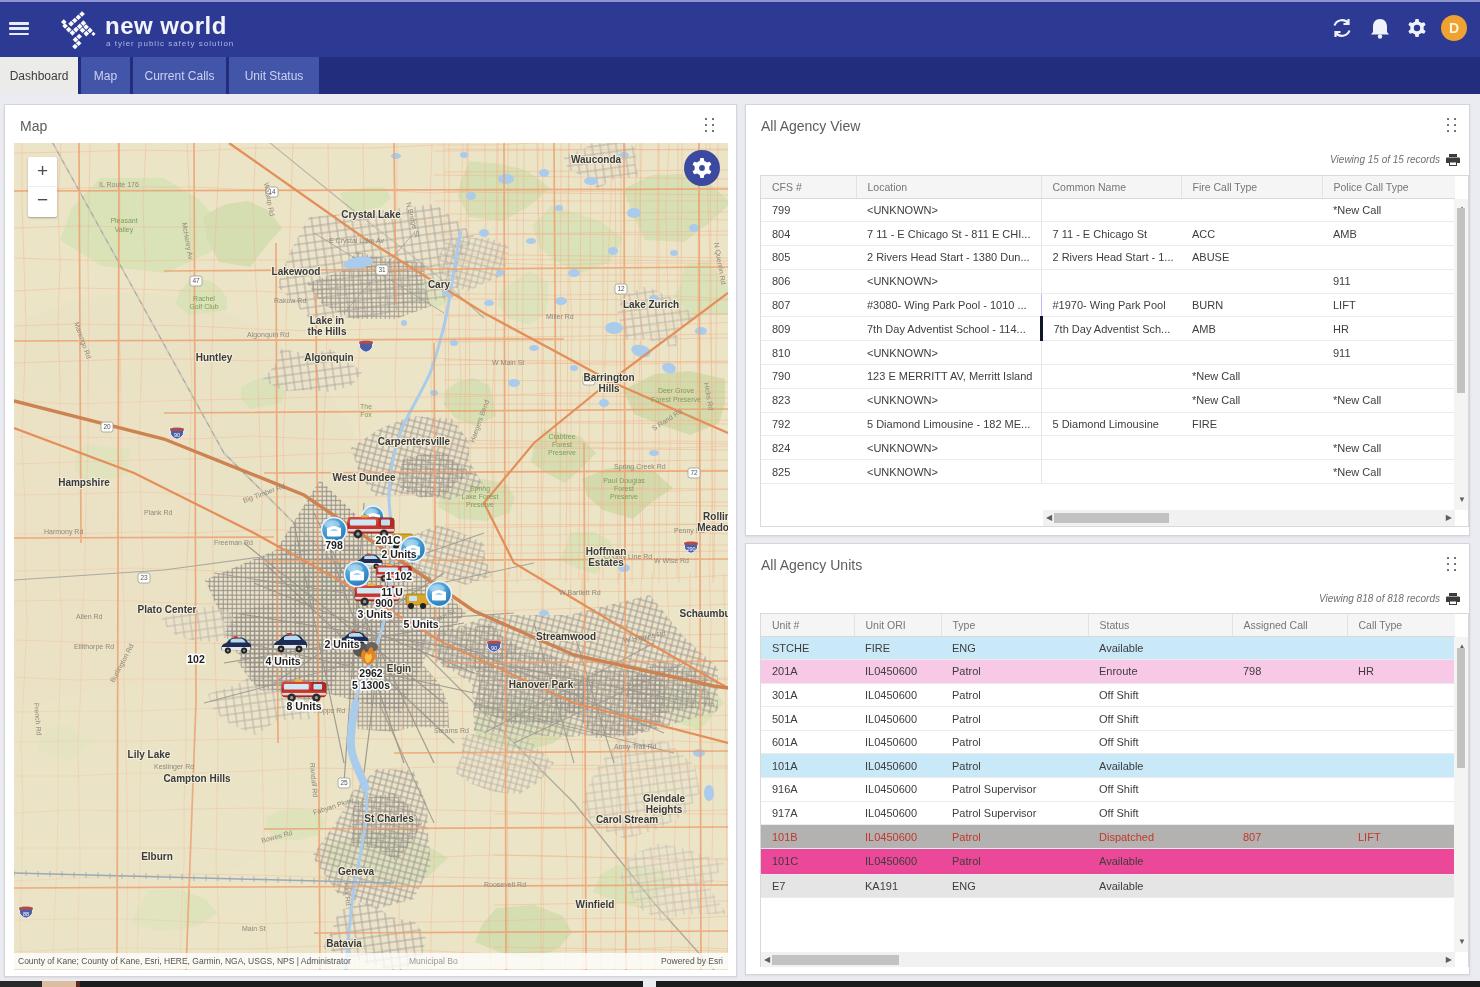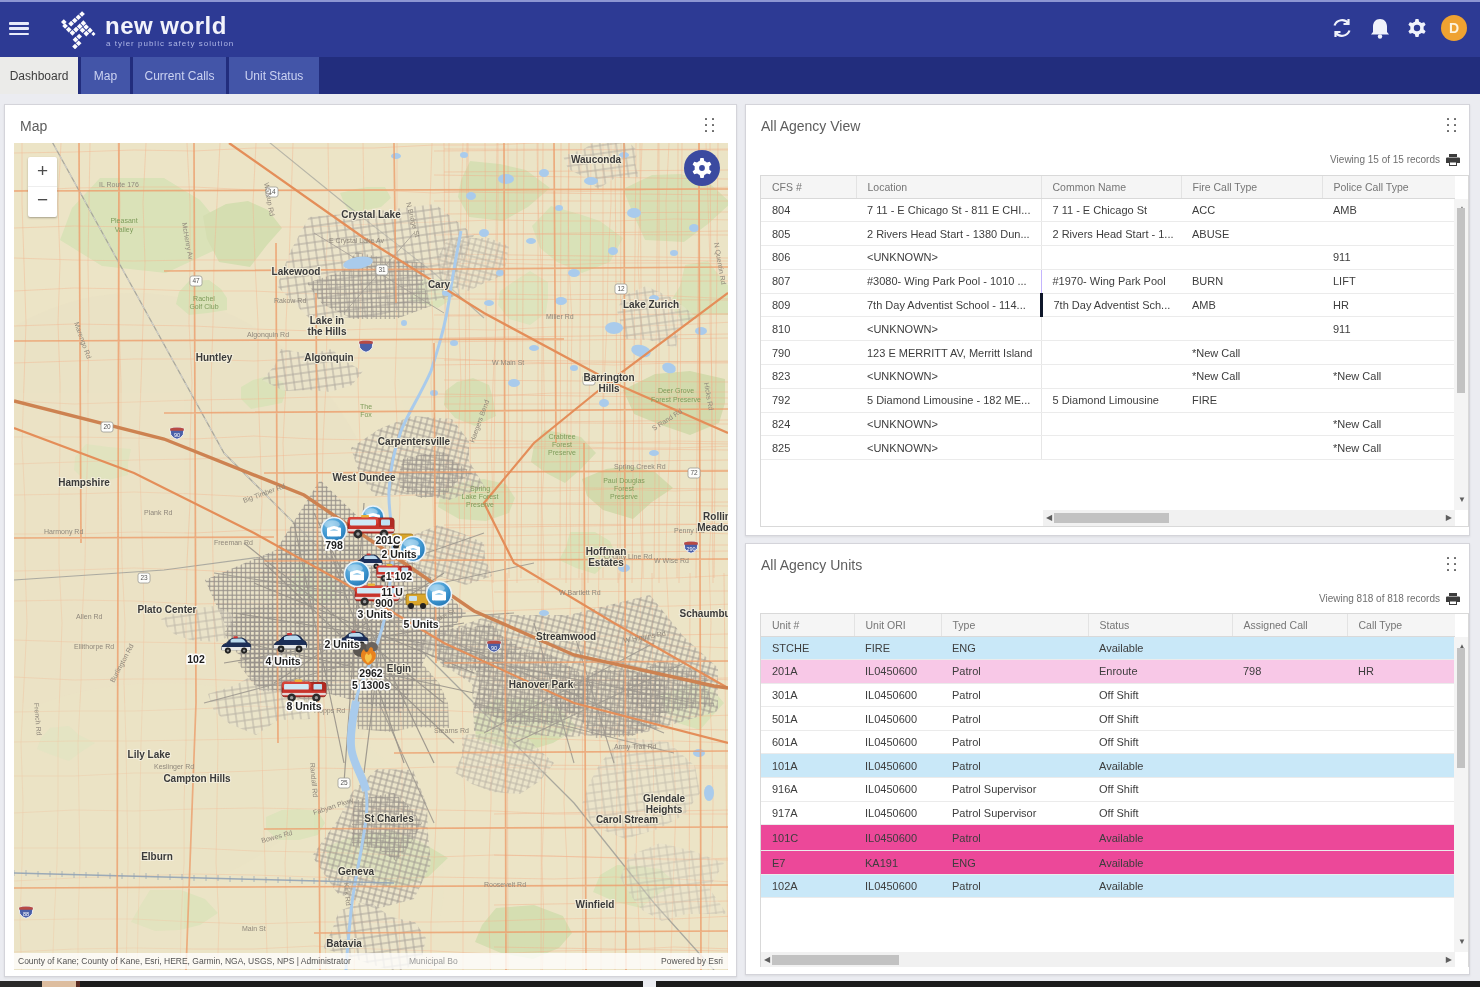--- a/index.html
+++ b/index.html
@@ -13,21 +13,21 @@
   .logosub  { position:absolute; left:106px; top:37px; color:#aeb6e6; font-size:8px; letter-spacing:1px; }
   .navicons { position:absolute; right:0; top:0; height:54px; }
   .tabs { position:absolute; left:0; top:57px; width:1480px; height:37px; background:#222d7d; }
   .tab { position:absolute; top:0; height:37px; color:#ccd3f2; font-size:12px;
          display:flex; align-items:center; justify-content:center; background:#4355a8; }
   .tab.active { background:#ebebe9; color:#3c3c3c; }
   .panel { position:absolute; background:#fff; border:1px solid #d4d4da; box-shadow:0 1px 2px rgba(0,0,0,.08); }
   .ptitle { position:absolute; left:15px; top:13px; font-size:14px; color:#5d5d5d; }
   .drag { position:absolute; width:10px; height:14px; }
   .drag i { position:absolute; width:2.4px; height:2.4px; background:#6a6a6a; border-radius:0.5px; }
-  .viewing { position:absolute; font-size:10px; color:#6f6f6f; }
+  .viewing { position:absolute; font-size:10px; color:#6f6f6f;font-style:italic; }
   table.grid { border-collapse:collapse; table-layout:fixed; font-size:11px; color:#3d3d3d; }
   table.grid th { font-weight:normal; color:#767676; font-size:10.5px; text-align:left;
       background:#f5f5f5; border-bottom:1px solid #d9d9d9; border-right:1px solid #e3e3e3; padding:0 0 0 11px; }
   table.grid td { border-bottom:1px solid #ebebeb; padding:0 0 0 11px; white-space:nowrap; overflow:hidden; }
   .sbh { position:absolute; height:16px; background:#f1f1f1; }
   .sbv { position:absolute; width:14px; background:#f1f1f1; }
   .thumbh { position:absolute; height:10px; top:3px; background:#c2c2c2; }
   .thumbv { position:absolute; width:8px; left:3px; background:#c2c2c2; }
   .arr { position:absolute; font-size:8px; color:#5e5e5e; line-height:16px; }
   .darkstrip { position:absolute; background:#232323; }
@@ -631,20 +631,27 @@
           <tr style="height:22px">
             <th>CFS #</th>
             <th>Location</th>
             <th>Common Name</th>
             <th>Fire Call Type</th>
             <th style="border-right:none">Police Call Type</th>
           </tr>
         </thead>
       <tbody>
 <tr style="height:23.8px">
+            <td>799</td>
+            <td style="border-right:1px solid #e6e6e6">&lt;UNKNOWN&gt;</td>
+            <td></td>
+            <td></td>
+            <td>*New Call</td>
+          </tr>
+<tr style="height:23.8px">
             <td>804</td>
             <td style="border-right:1px solid #e6e6e6">7 11 - E Chicago St - 811 E CHI...</td>
             <td>7 11 - E Chicago St</td>
             <td>ACC</td>
             <td>AMB</td>
           </tr>
 <tr style="height:23.8px">
             <td>805</td>
             <td style="border-right:1px solid #e6e6e6">2 Rivers Head Start - 1380 Dun...</td>
             <td>2 Rivers Head Start - 1...</td>
@@ -822,40 +829,40 @@
             <td></td>
           </tr>
 <tr style="height:23.6px;">
             <td>917A</td>
             <td>IL0450600</td>
             <td>Patrol Supervisor</td>
             <td>Off Shift</td>
             <td></td>
             <td></td>
           </tr>
+<tr style="height:23.6px;background:#b4b1b1;color:#c0392b;">
+            <td>101B</td>
+            <td>IL0450600</td>
+            <td>Patrol</td>
+            <td>Dispatched</td>
+            <td>807</td>
+            <td>LIFT</td>
+          </tr>
 <tr style="height:26px;background:#ec4899;">
             <td>101C</td>
             <td>IL0450600</td>
             <td>Patrol</td>
             <td>Available</td>
             <td></td>
             <td></td>
           </tr>
-<tr style="height:23.6px;background:#ec4899;">
+<tr style="height:23.6px;background:#e5e5e5;">
             <td>E7</td>
             <td>KA191</td>
             <td>ENG</td>
-            <td>Available</td>
-            <td></td>
-            <td></td>
-          </tr>
-<tr style="height:23.6px;background:#c9e8f8;">
-            <td>102A</td>
-            <td>IL0450600</td>
-            <td>Patrol</td>
             <td>Available</td>
             <td></td>
             <td></td>
           </tr>
 </tbody>
     </table>
     <div class="sbh" style="left:0;top:338px;width:694px">
       <div class="arr" style="left:3px">◀</div>
       <div class="thumbh" style="left:11px;width:127px"></div>
       <div class="arr" style="right:3px">▶</div>

